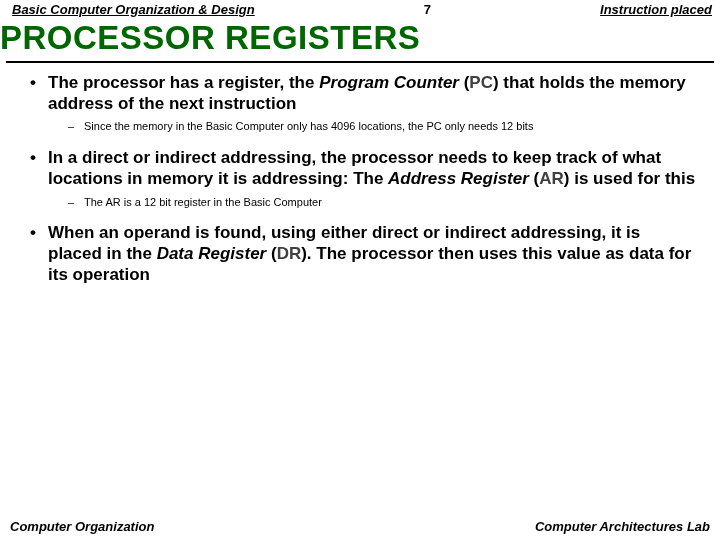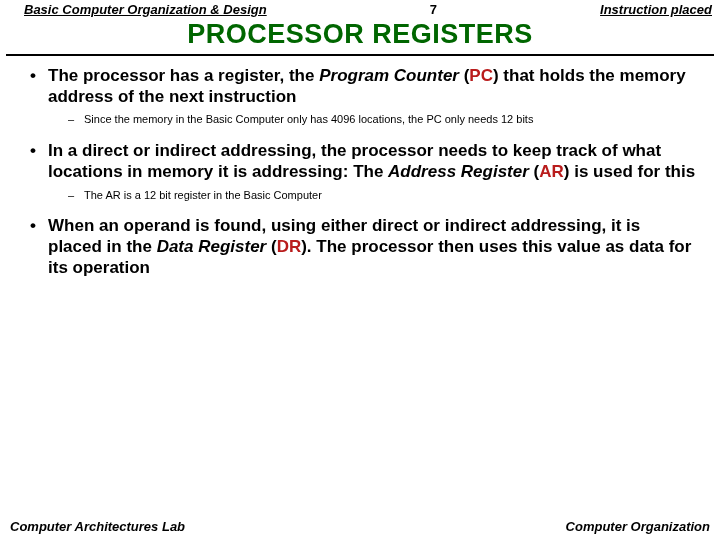--- a/index.html
+++ b/index.html
@@ -8,33 +8,33 @@
     height: 540px;
     background: #ffffff;
     font-family: Arial, Helvetica, sans-serif;
     position: relative;
     overflow: hidden;
   }
   .header-row {
     display: flex;
     justify-content: space-between;
     align-items: baseline;
-    padding: 2px 8px 0 24px;
+    padding: 2px 8px 0 12px;
     font-size: 13px;
     font-weight: bold;
     font-style: italic;
   }
   .header-left { text-decoration: underline; }
   .header-center { font-style: normal; text-decoration: none; }
   .header-right { text-decoration: underline; }
   .title {
-    text-align: center;
+    text-align: left;
     color: #006600;
     font-weight: bold;
-    font-size: 27px;
+    font-size: 33px;
     margin-top: 2px;
     letter-spacing: 0.5px;
   }
   .rule {
     border: none;
     border-top: 2.5px solid #000;
     margin: 4px 6px 10px 6px;
   }
   .content {
     padding: 0 24px 0 28px;
@@ -70,21 +70,21 @@
     line-height: 1.25;
     margin-bottom: 4px;
   }
   ul.sub > li::before {
     content: "–";
     position: absolute;
     left: 20px;
     top: 0;
   }
   .ital { font-style: italic; }
-  .green { color: #b91c1c; }
+  .green { color: #404040; }
   .footer {
     position: absolute;
     bottom: 6px;
     left: 0;
     width: 100%;
     display: flex;
     justify-content: space-between;
     padding: 0 10px;
     font-size: 13px;
     font-weight: bold;
@@ -123,15 +123,15 @@
 
     <li>
       <span>When an operand is found, using either direct or indirect addressing, it is placed in the </span><span class="ital">Data Register</span><span> (</span><span class="green">DR</span><span>). The processor then uses this value as data for its operation</span>
     </li>
 
 
   </ul>
 </div>
 
 <div class="footer">
+  <span>Computer Organization</span>
   <span>Computer Architectures Lab</span>
-  <span>Computer Organization</span>
 </div>
 
 </body></html>

